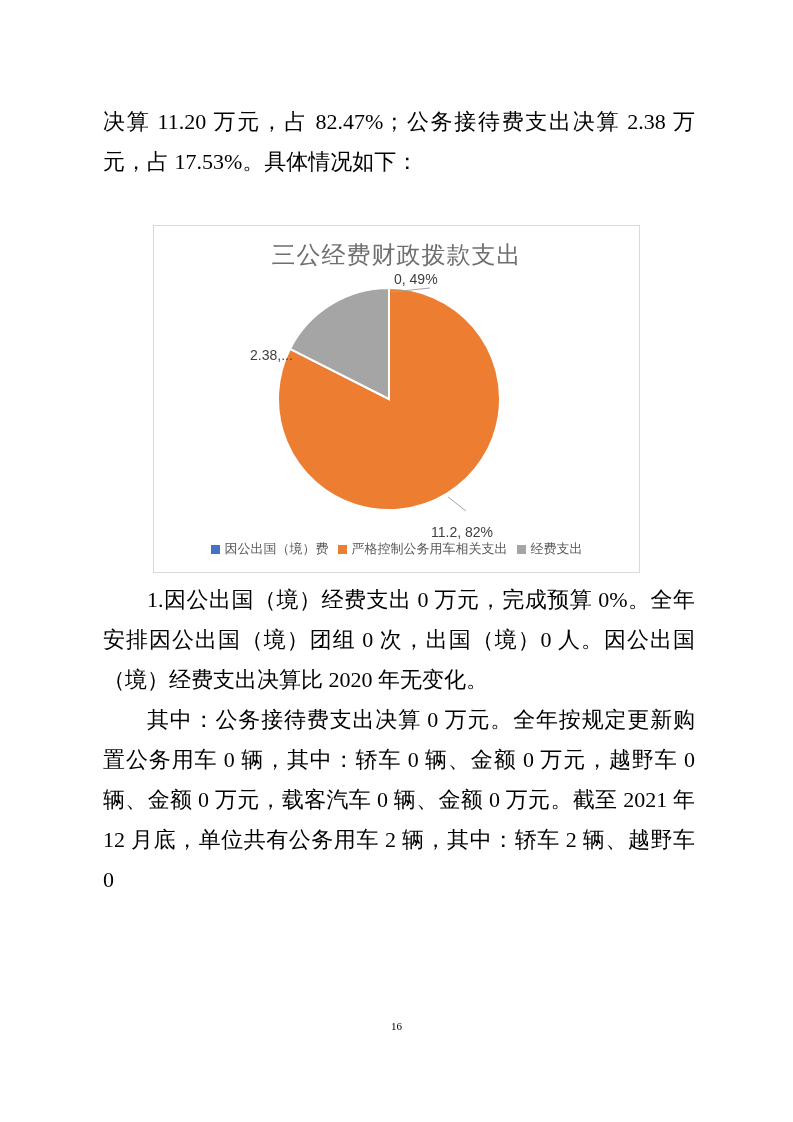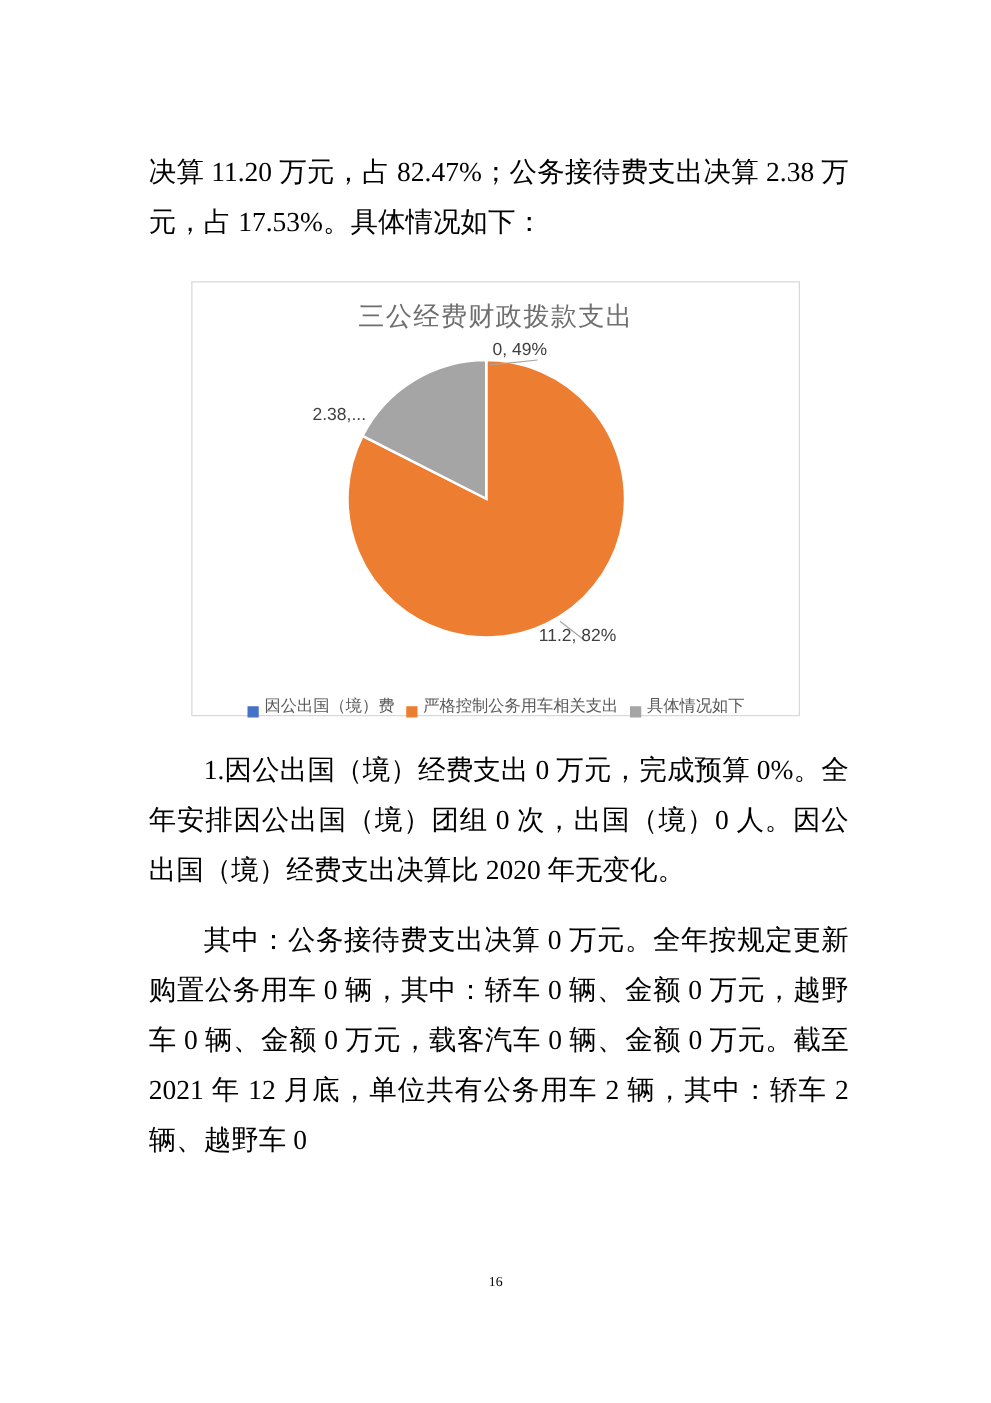--- a/index.html
+++ b/index.html
@@ -5,47 +5,47 @@
   html,body { margin:0; padding:0; background:#ffffff; }
   .page {
     position:relative; width:793px; height:1122px; background:#ffffff;
     font-family:"Liberation Serif","DejaVu Serif",serif; color:#000000;
     overflow:hidden;
   }
   .textblock {
     position:absolute; left:103px; width:592px;
     font-size:22px; line-height:40px; text-align:justify;
   }
-  .textblock p { margin:16px; }
+  .textblock p { margin:0; }
   #top-block { top:102px; }
   .caption-line { text-indent:2.3em; }
   #body-block { top:580px; }
   .para { text-indent:2em; }
   .para b { font-weight:normal; }
 
   #chart-box {
     position:absolute; left:153px; top:225px; width:487px; height:348px;
     border:1px solid #d9d9d9; background:#ffffff; box-sizing:border-box;
     font-family:"Liberation Sans","DejaVu Sans",sans-serif;
   }
   .chart-title {
     position:absolute; top:13px; left:0; right:0; text-align:center;
-    font-size:21px; color:#6f6f6f; letter-spacing:1px;
+    font-size:24px; color:#6f6f6f; letter-spacing:1px;
   }
   #pie-svg { position:absolute; left:0; top:0; }
   .pie-label { position:absolute; font-size:14px; color:#3f3f3f; white-space:nowrap; }
   #pie-label-0 { left:240px; top:45px; }
   #pie-label-2 { left:96px;  top:97px; }
-  #pie-label-1 { left:277px; top:274px;text-align:center; }
+  #pie-label-1 { left:277px; top:298px;text-align:center; }
   .legend-row {
     position:absolute; left:0; right:0; top:314px;
     display:flex; justify-content:center; align-items:center; gap:9px;
     font-size:13px; color:#595959;
   }
-  .legend-item { display:flex; align-items:flex-end; gap:5px; white-space:nowrap;margin-top:16px; }
+  .legend-item { display:flex; align-items:center; gap:5px; white-space:nowrap; }
   .legend-swatch { width:9px; height:9px; display:inline-block; flex:0 0 auto; }
 
   .page-number {
     position:absolute; left:0; right:0; top:1020px; text-align:center;
     font-size:11px; color:#000000;
   }
 </style>
 </head>
 <body>
 
@@ -58,33 +58,33 @@
   <div id="chart-box" style="border-color: rgb(217, 217, 217);">
     <div class="chart-title" style="color: rgb(111, 111, 111);">三公经费财政拨款支出</div>
     <svg id="pie-svg" width="485" height="346" viewBox="0 0 485 346">
         <path d="M 235 173 L 235.00 62.00 A 111 111 0 1 1 136.02 122.77 Z" fill="#ED7D31" stroke="#ffffff" stroke-width="2"></path>
         <path d="M 235 173 L 136.02 122.77 A 111 111 0 0 1 235.00 62.00 Z" fill="#A5A5A5" stroke="#ffffff" stroke-width="2"></path>
         <line x1="237" y1="66" x2="276" y2="62" stroke="#a6a6a6" stroke-width="1"></line>
         <line x1="294" y1="271" x2="312" y2="285" stroke="#a6a6a6" stroke-width="1"></line>
       </svg>
     <div class="pie-label" id="pie-label-0" style="color: rgb(63, 63, 63);">0, 49%</div>
     <div class="pie-label" id="pie-label-1" style="color: rgb(63, 63, 63);">11.2, 82%</div>
-    <div class="pie-label" id="pie-label-2" style="color: rgb(63, 63, 63);">2.38,...</div>
+    <div class="pie-label" id="pie-label-2" style="color: rgb(63, 63, 63); margin-top: 24px;">2.38,...</div>
     <div class="legend-row" style="color: rgb(89, 89, 89);">
       <span class="legend-item">
         <span class="legend-swatch" style="background: rgb(68, 114, 196);"></span>
         <span>因公出国（境）费</span>
       </span>
       <span class="legend-item">
         <span class="legend-swatch" style="background: rgb(237, 125, 49);"></span>
         <span>严格控制公务用车相关支出</span>
       </span>
       <span class="legend-item">
         <span class="legend-swatch" style="background: rgb(165, 165, 165);"></span>
-        <span>具体情况如下</span>
+        <span>经费支出</span>
       </span>
     </div>
   </div>
 
   <div class="textblock" id="body-block">
     <p class="para"><span></span><b>1.因公出国（境）经费支出</b><span> 0 万元，完成预算 0%。全年安排因公出国（境）团组 0 次，出国（境）0 人。因公出国（境）经费支出决算比 2020 年无变化。</span></p>
     <p class="para"><span>其中：</span><b>公务接待费支出决算</b><span> 0 万元。全年按规定更新购置公务用车 0 辆，其中：轿车 0 辆、金额 0 万元，越野车 0 辆、金额 0 万元，载客汽车 0 辆、金额 0 万元。截至 2021 年 12 月底，单位共有公务用车 2 辆，其中：轿车 2 辆、越野车 0</span></p>
   </div>
 
   <div class="page-number">16</div>

